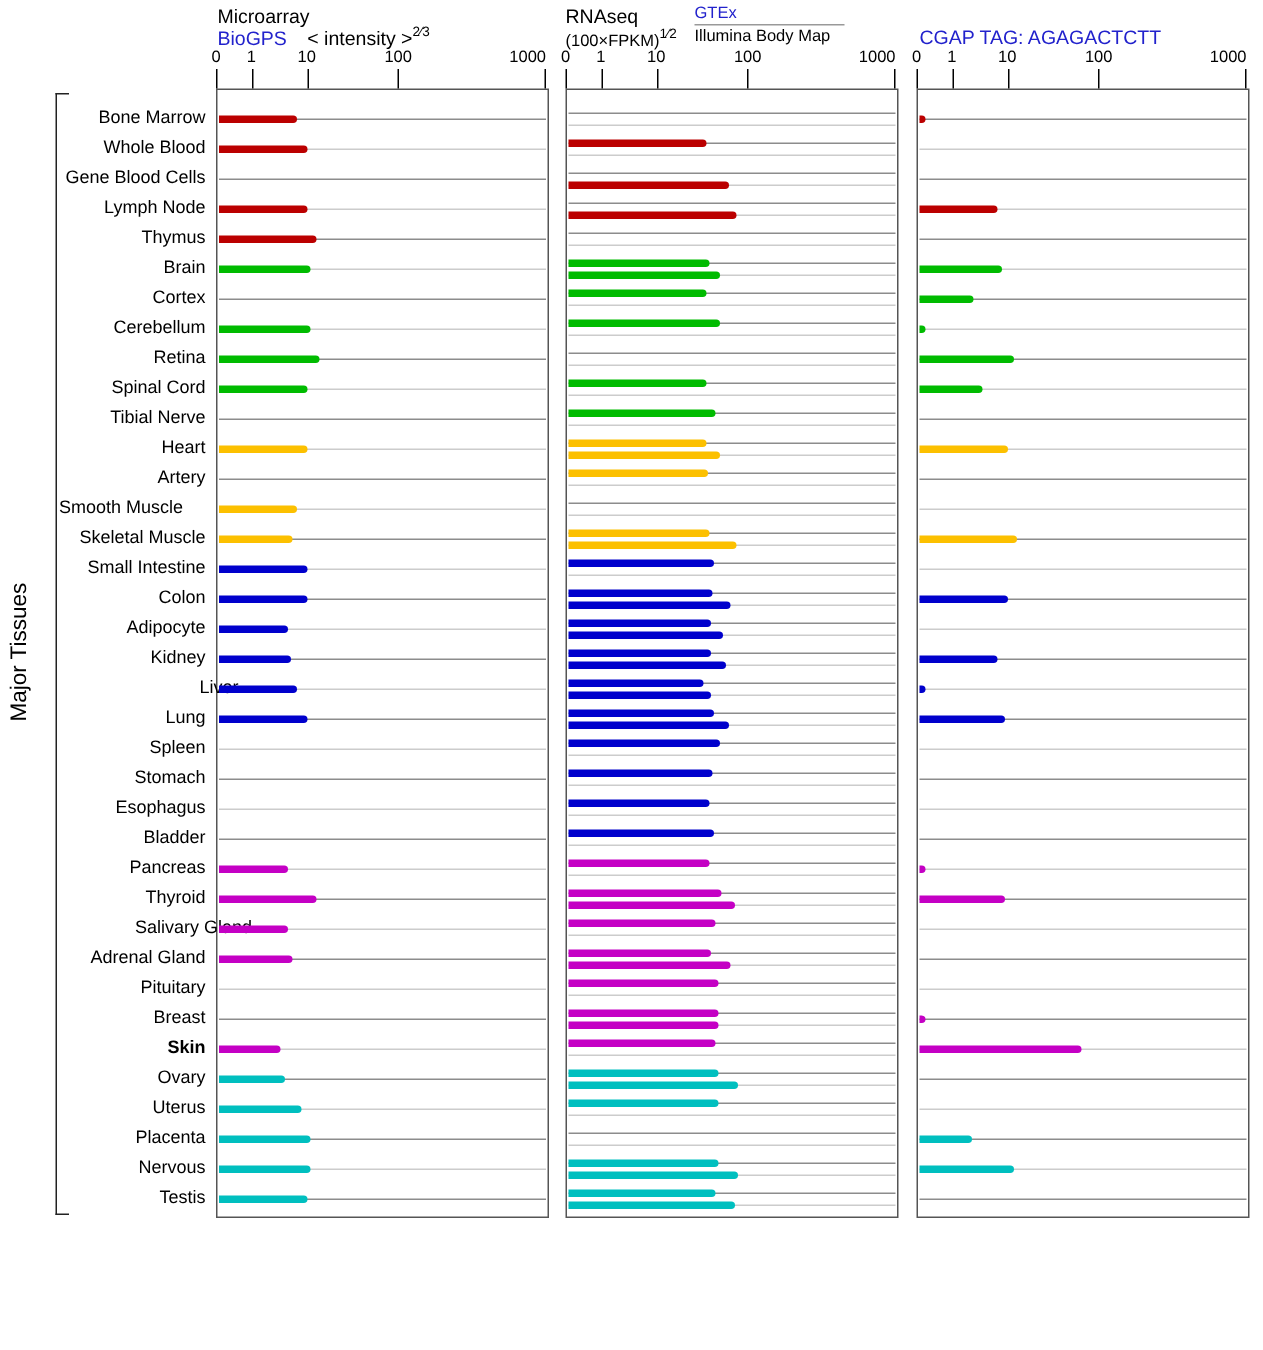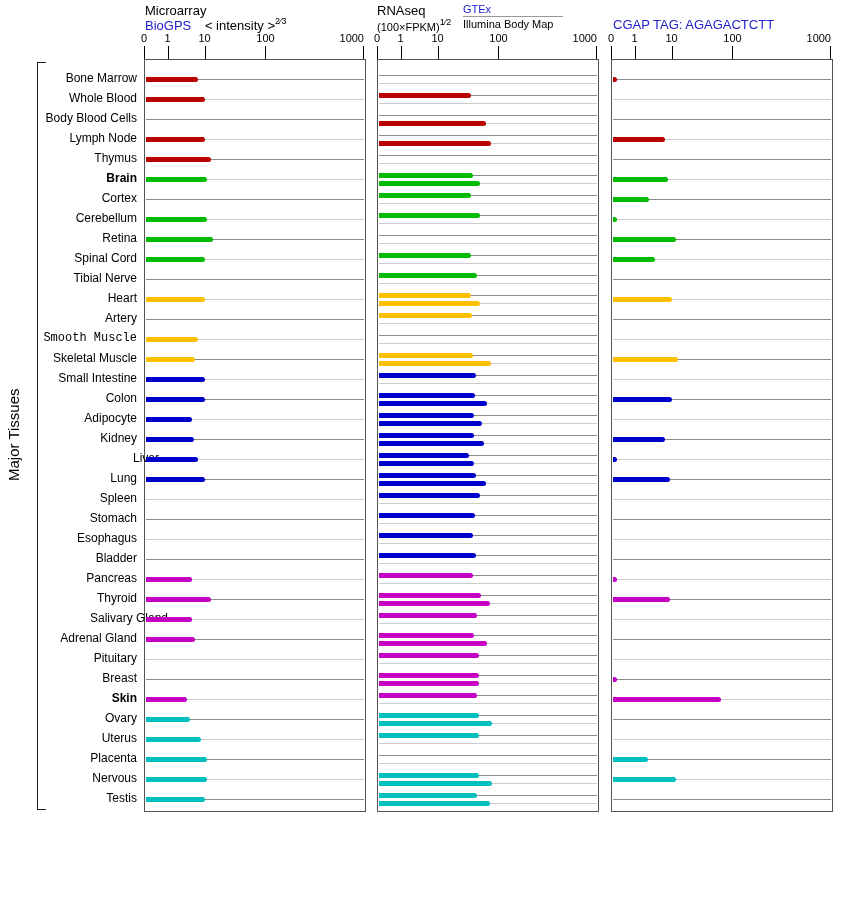--- a/index.html
+++ b/index.html
@@ -322,32 +322,32 @@
       <div class="tick" style="left: 634.54px; top: 46px; height: 13px;"></div>
       <div class="ticklabel" style="left: 634.54px; top: 32px; transform: translateX(-50%);">1</div>
       <div class="tick" style="left: 671.5px; top: 46px; height: 13px;"></div>
       <div class="ticklabel" style="left: 671.5px; top: 32px; transform: translateX(-50%);">10</div>
       <div class="tick" style="left: 732.44px; top: 46px; height: 13px;"></div>
       <div class="ticklabel" style="left: 732.44px; top: 32px; transform: translateX(-50%);">100</div>
       <div class="tick" style="left: 830px; top: 46px; height: 13px;"></div>
       <div class="ticklabel" style="left: 831px; top: 32px; transform: translateX(-100%);">1000</div>
       <div class="tissue" style="right: 705px; top: 71px;">Bone Marrow</div>
       <div class="tissue" style="right: 705px; top: 91px;">Whole Blood</div>
-      <div class="tissue" style="right: 705px; top: 111px;">Body Blood Cells</div>
+      <div class="tissue" style="right: 705px; top: 111px;">Gene Blood Cells</div>
       <div class="tissue" style="right: 705px; top: 131px;">Lymph Node</div>
       <div class="tissue" style="right: 705px; top: 151px;">Thymus</div>
-      <div class="tissue" style="right: 705px; top: 171px; font-weight: bold;">Brain</div>
+      <div class="tissue" style="right: 705px; top: 171px;">Brain</div>
       <div class="tissue" style="right: 705px; top: 191px;">Cortex</div>
       <div class="tissue" style="right: 705px; top: 211px;">Cerebellum</div>
       <div class="tissue" style="right: 705px; top: 231px;">Retina</div>
       <div class="tissue" style="right: 705px; top: 251px;">Spinal Cord</div>
       <div class="tissue" style="right: 705px; top: 271px;">Tibial Nerve</div>
       <div class="tissue" style="right: 705px; top: 291px;">Heart</div>
       <div class="tissue" style="right: 705px; top: 311px;">Artery</div>
-      <div class="tissue" style="right: 705px; top: 331px; font-family: Liberation Mono, monospace;">Smooth Muscle</div>
+      <div class="tissue" style="right: 720px; top: 331px;">Smooth Muscle</div>
       <div class="tissue" style="right: 705px; top: 351px;">Skeletal Muscle</div>
       <div class="tissue" style="right: 705px; top: 371px;">Small Intestine</div>
       <div class="tissue" style="right: 705px; top: 391px;">Colon</div>
       <div class="tissue" style="right: 705px; top: 411px;">Adipocyte</div>
       <div class="tissue" style="right: 705px; top: 431px;">Kidney</div>
       <div class="tissue" style="right: 683px; top: 451px;">Liver</div>
       <div class="tissue" style="right: 705px; top: 471px;">Lung</div>
       <div class="tissue" style="right: 705px; top: 491px;">Spleen</div>
       <div class="tissue" style="right: 705px; top: 511px;">Stomach</div>
       <div class="tissue" style="right: 705px; top: 531px;">Esophagus</div>

